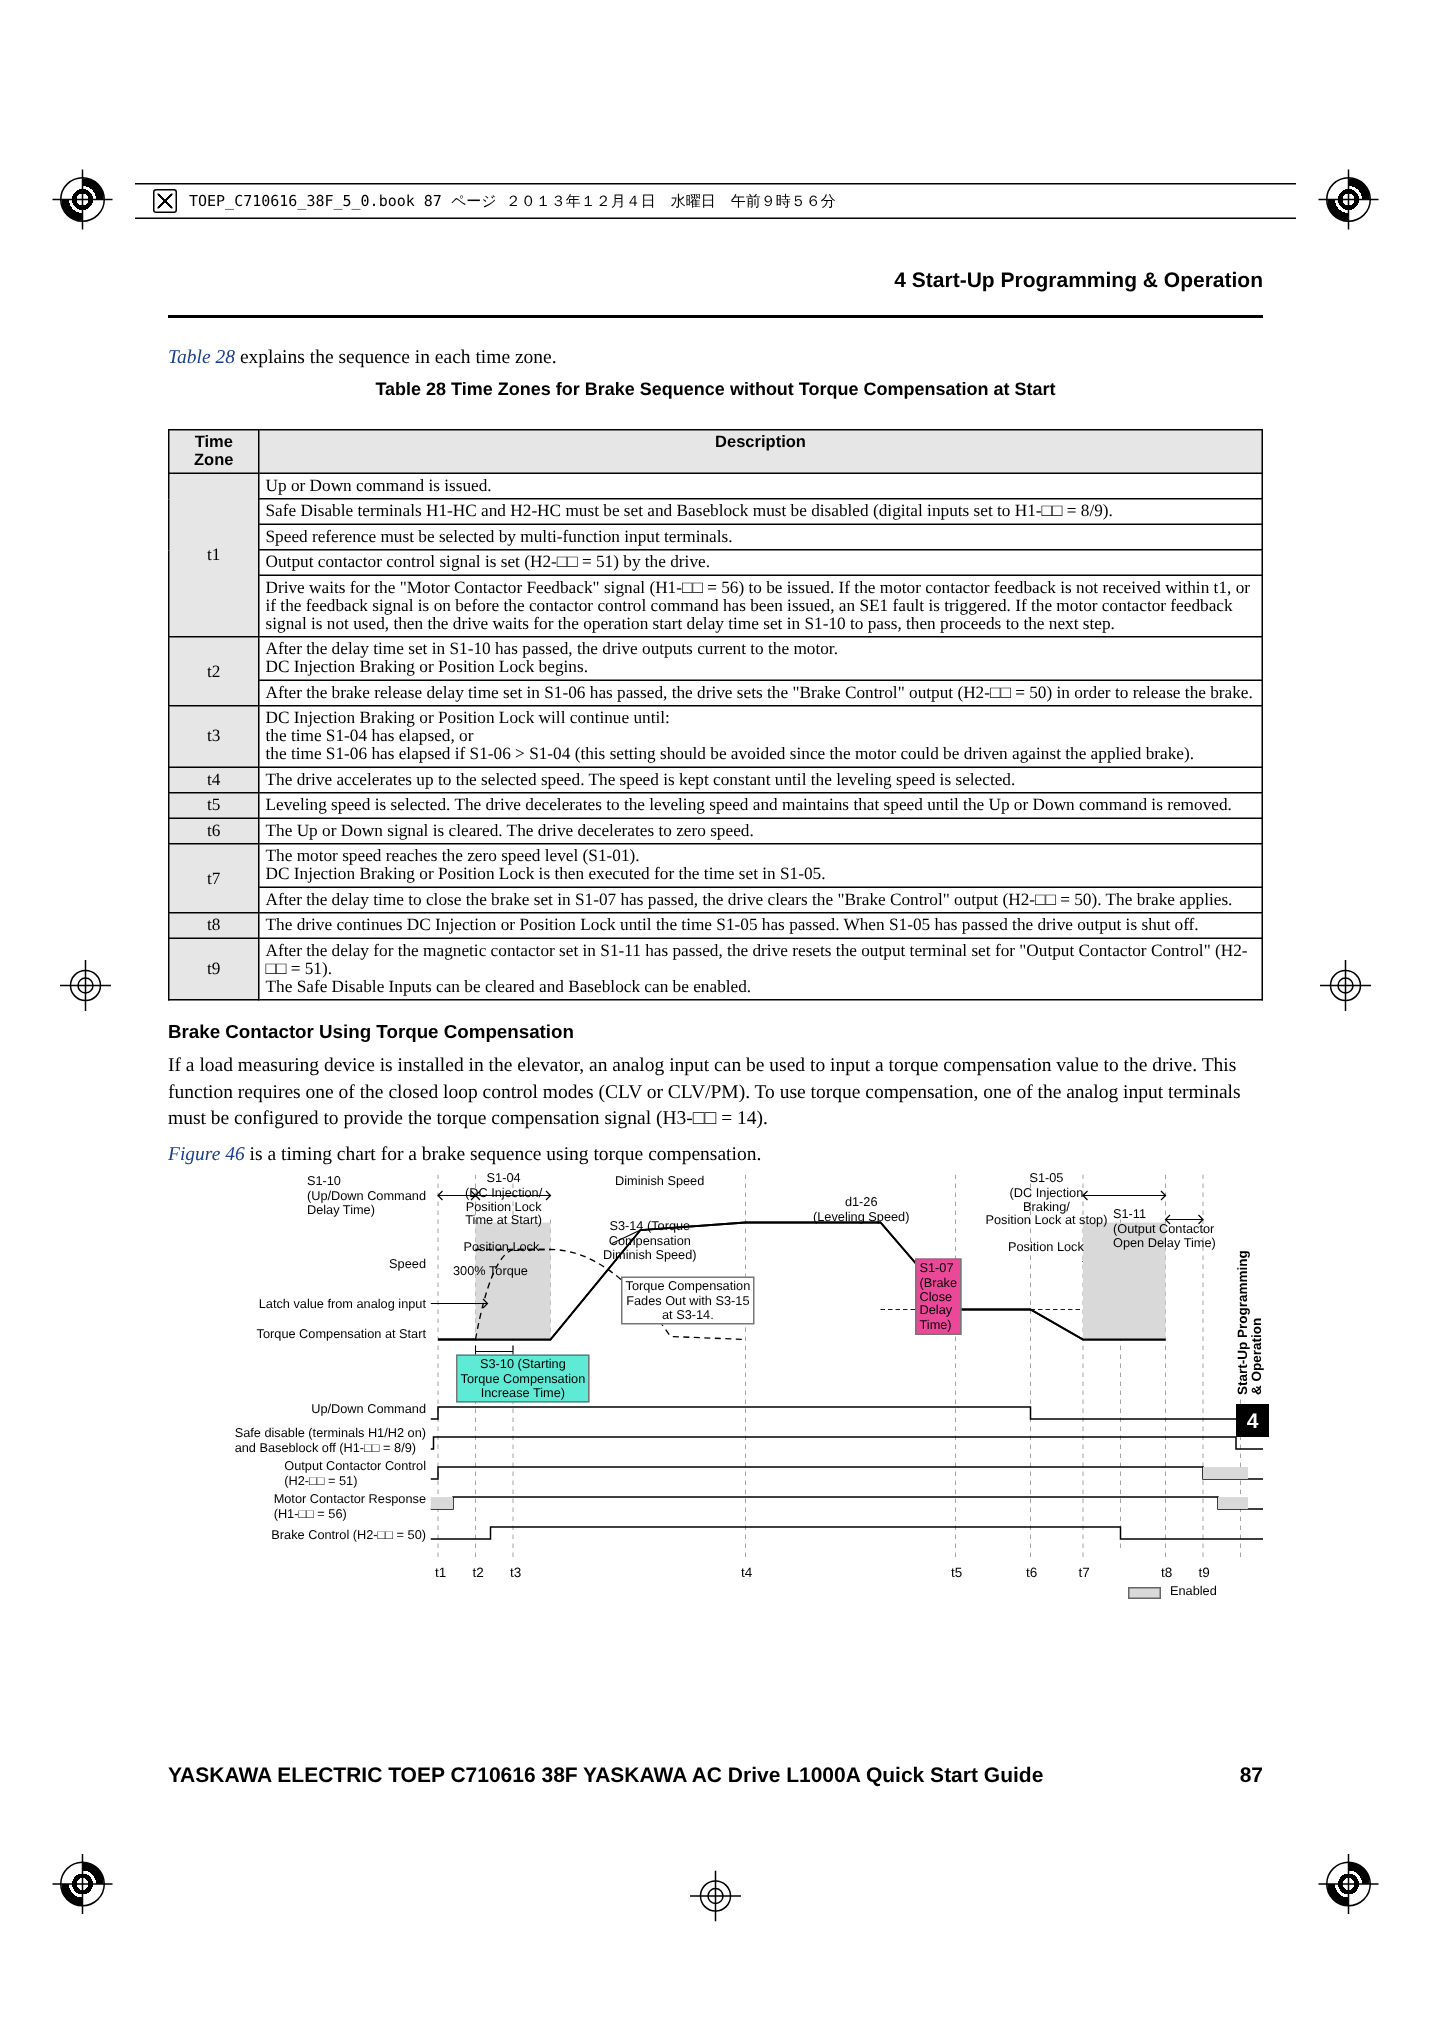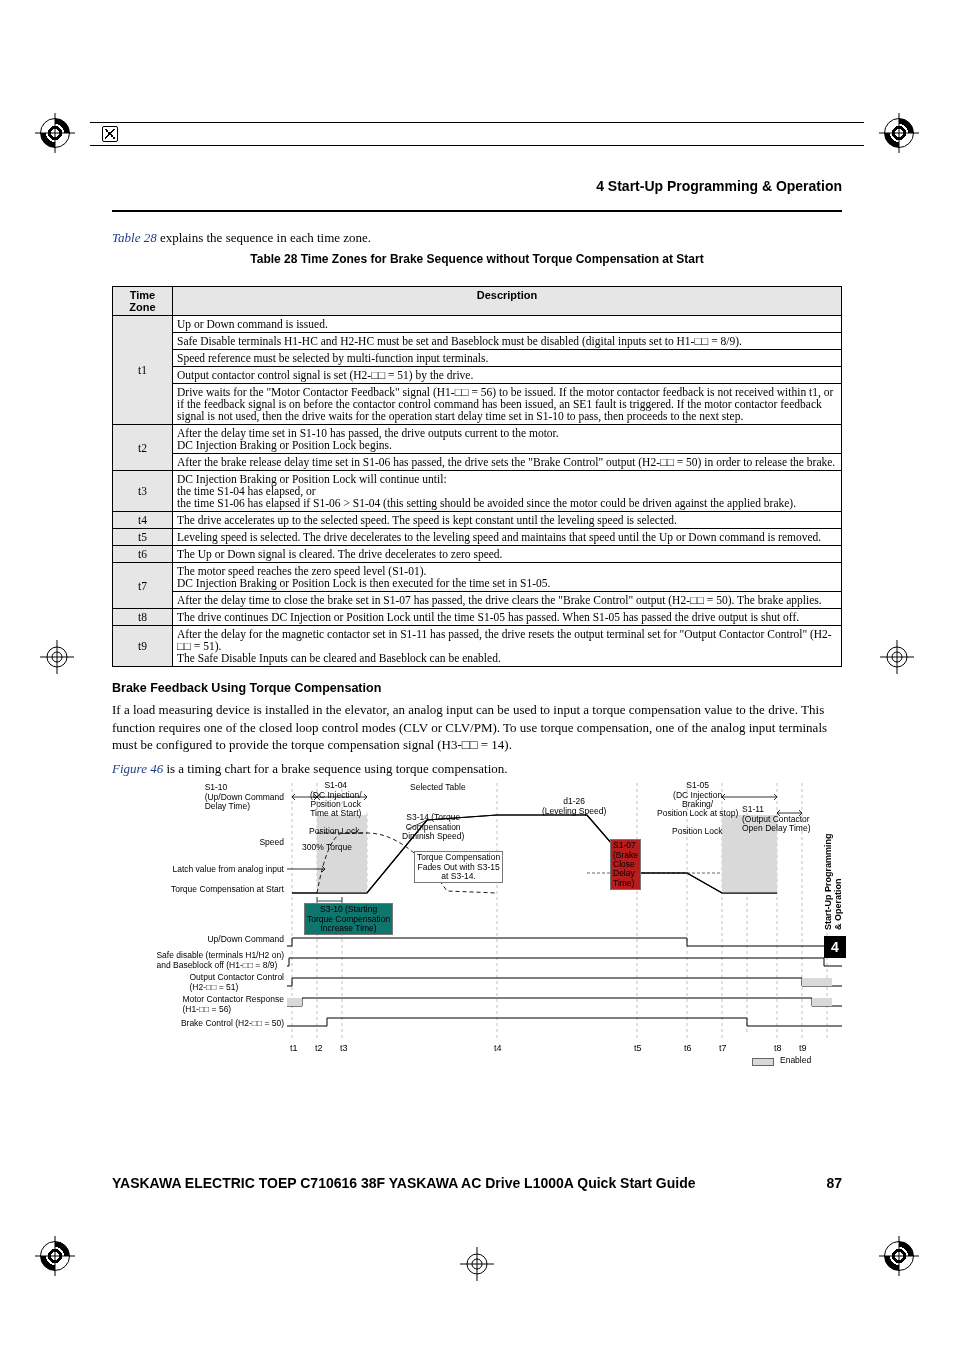--- a/index.html
+++ b/index.html
@@ -177,20 +177,21 @@
     content:""; position:absolute; background:#000;
   }
   .reg-filled::before { left:50%; top:-6px; bottom:-6px; width:1px; transform:translateX(-50%);}
   .reg-filled::after  { top:50%; left:-6px; right:-6px; height:1px; transform:translateY(-50%);}
 </style>
 </head>
 <body>
 
 <div class="print-header">
   <span class="ph-icon"></span>
+  <span>TOEP_C710616_38F_5_0.book  87 ページ  ２０１３年１２月４日　水曜日　午前９時５６分</span>
 </div>
 
 <div class="reg-filled" style="left:40px; top:118px;"></div>
 <div class="reg-filled" style="right:40px; top:118px;"></div>
 <div class="reg-filled" style="left:40px; bottom:80px;"></div>
 <div class="reg-filled" style="right:40px; bottom:80px;"></div>
 <div class="reg" style="left:40px; top:640px;">
   <svg viewBox="0 0 34 34">
       <circle cx="17" cy="17" r="10" fill="none" stroke="#000"></circle>
       <circle cx="17" cy="17" r="5" fill="none" stroke="#000"></circle>
@@ -293,21 +294,21 @@
           <td>The drive continues DC Injection or Position Lock until the time S1-05 has passed. When S1-05 has passed the drive output is shut off.</td>
         </tr>
       <tr>
           <td class="tz-cell">t9</td>
           <td style="white-space:pre-line">After the delay for the magnetic contactor set in S1-11 has passed, the drive resets the output terminal set for "Output Contactor Control" (H2-□□ = 51).
 The Safe Disable Inputs can be cleared and Baseblock can be enabled.</td>
         </tr>
     </tbody>
   </table>
 
-  <div class="heading4">Brake Feedback Using Torque Compensation</div>
+  <div class="heading4">Brake Contactor Using Torque Compensation</div>
   <p class="body-p">If a load measuring device is installed in the elevator, an analog input can be used to input a torque compensation value to the drive. This function requires one of the closed loop control modes (CLV or CLV/PM). To use torque compensation, one of the analog input terminals must be configured to provide the torque compensation signal (H3-□□ = 14).</p>
   <p class="body-p">
     <a href="#">Figure 46</a><span> is a timing chart for a brake sequence using torque compensation.</span>
   </p>
 
   <div class="diagram">
 
     <div class="dlabel" style="right:558px; top:0; white-space:pre-line">S1-10
 (Up/Down Command
 Delay Time)</div>
@@ -421,38 +422,38 @@
         <polyline points="0,243 40,243 40,235 460,235 460,243 555,243"></polyline>
       </g>
     </svg>
 
     <div class="dnote" style="left:198px; top:-2px; white-space:pre-line">S1-04
 (DC Injection/
 Position Lock
 Time at Start)</div>
     <div class="dnote" style="left:197px; top:44px;">Position Lock</div>
     <div class="dnote" style="left:190px; top:60px;">300% Torque</div>
-    <div class="dnote" style="left:192px; top:120px; white-space:pre-line; border:1px solid #777; padding:1px 2px; background:#0f766e;">S3-10 (Starting
+    <div class="dnote" style="left:192px; top:120px; white-space:pre-line; border:1px solid #777; padding:1px 2px; background:#5eead4;">S3-10 (Starting
 Torque Compensation
 Increase Time)</div>
-    <div class="dnote" style="left:298px; top:0px;">Selected Table</div>
+    <div class="dnote" style="left:298px; top:0px;">Diminish Speed</div>
     <div class="dnote" style="left:290px; top:30px; white-space:pre-line">S3-14 (Torque
 Compensation
 Diminish Speed)</div>
     <div class="dnote" style="left:302px; top:68px; white-space:pre-line; border:1px solid #777; padding:1px 2px; background:#fff;">Torque Compensation
 Fades Out with S3-15
 at S3-14.</div>
     <div class="dnote" style="left:430px; top:14px; white-space:pre-line">d1-26
 (Leveling Speed)</div>
     <div class="dnote" style="left:545px; top:-2px; white-space:pre-line">S1-05
 (DC Injection
 Braking/
 Position Lock at stop)</div>
     <div class="dnote" style="left:560px; top:44px;">Position Lock</div>
-    <div class="dnote" style="left:498px; top:56px; white-space:pre-line; border:1px solid #777; padding:1px 2px; background:#b91c1c; text-align:left;">S1-07
+    <div class="dnote" style="left:498px; top:56px; white-space:pre-line; border:1px solid #777; padding:1px 2px; background:#ec4899; text-align:left;">S1-07
 (Brake
 Close
 Delay
 Time)</div>
     <div class="dnote" style="left:630px; top:22px; white-space:pre-line; text-align:left;">S1-11
 (Output Contactor
 Open Delay Time)</div>
 
     <div class="tick" style="left:178px; top:260px;">t1</div>
     <div class="tick" style="left:203px; top:260px;">t2</div>

